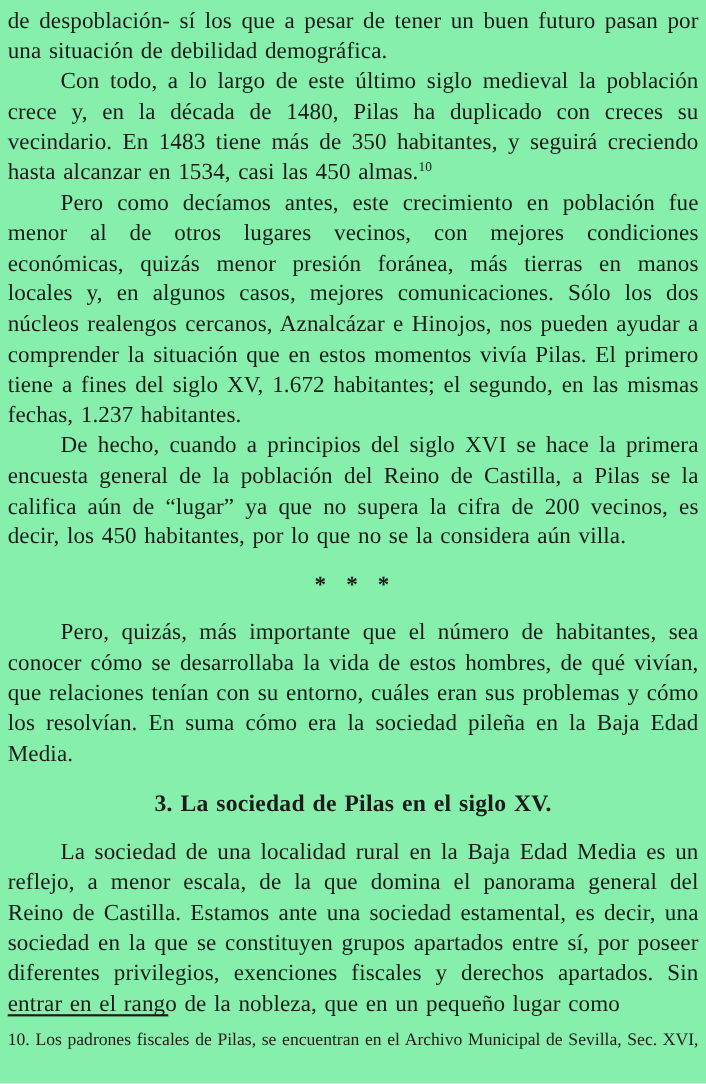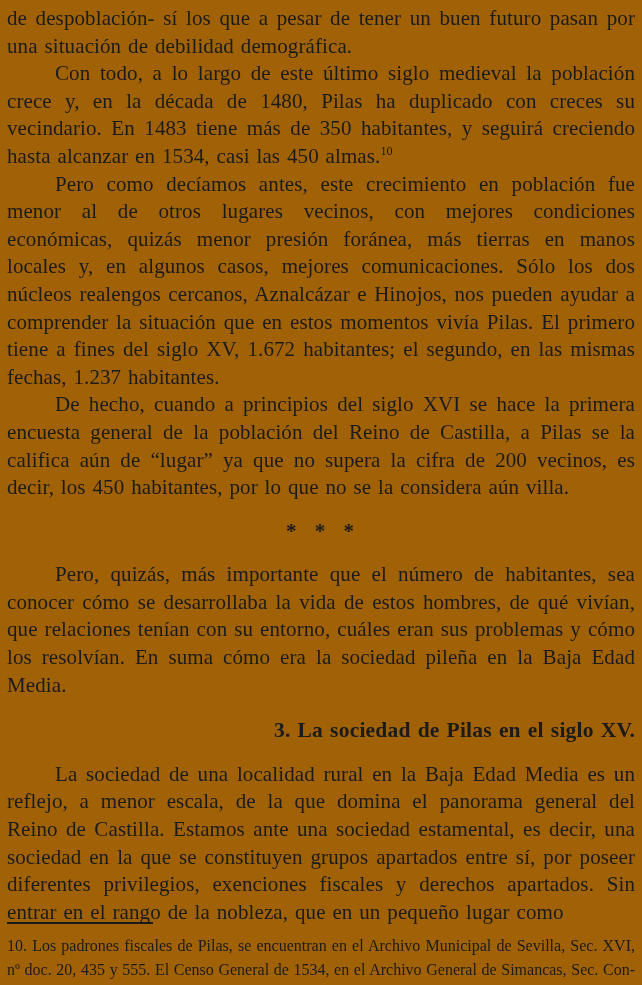--- a/index.html
+++ b/index.html
@@ -4,21 +4,21 @@
 <style>
   html, body {
     margin: 0;
     padding: 0;
     background: #ffffff;
   }
   .page {
     position: relative;
     width: 642px;
     height: 985px;
-    background: #a16207;
+    background: #86efac;
     color: #1b1b1b;
     font-family: "Liberation Serif", "DejaVu Serif", serif;
     overflow: hidden;
   }
   .body-text {
     position: absolute;
     top: 5px;
     left: 7px;
     width: 628px;
     font-size: 21px;
@@ -38,21 +38,21 @@
     margin: 16px 0;
     font-weight: bold;
     letter-spacing: 2px;
     word-spacing: 9px;
     text-indent: 0;
   }
   .section-heading {
     font-size: 21.5px;
     font-weight: bold;
     margin: 18px 0 16px 0;
-    text-align: right;
+    text-align: center;
     text-indent: 0;
     letter-spacing: 0.2px;
   }
   sup.fn-marker {
     font-size: 0.58em;
     line-height: 0;
     vertical-align: super;
     letter-spacing: 0;
     margin-top: 40px;
   }
@@ -100,17 +100,16 @@
 
     <h2 class="section-heading">3. La sociedad de Pilas en el siglo XV.</h2>
 
     <p class="indented">La sociedad de una localidad rural en la Baja Edad Media es un reflejo, a menor escala, de la que domina el panorama general del Reino de Castilla. Estamos ante una sociedad estamental, es decir, una sociedad en la que se constituyen grupos apartados entre sí, por poseer diferentes privilegios, exenciones fiscales y derechos apartados. Sin entrar en el rango de la nobleza, que en un pequeño lugar como</p>
 
   </div>
 
   <div class="footnote">
     <hr class="footnote-rule">
     <div class="fn-line">10. Los padrones fiscales de Pilas, se encuentran en el Archivo Municipal de Sevilla, Sec. XVI,</div>
-    <div class="fn-line">nº doc. 20, 435 y 555. El Censo General de 1534, en el Archivo General de Simancas, Sec. Con-</div>
     <div class="fn-line">tadurías Generales, nº 768.</div>
   </div>
 
 </div>
 
 </body></html>

